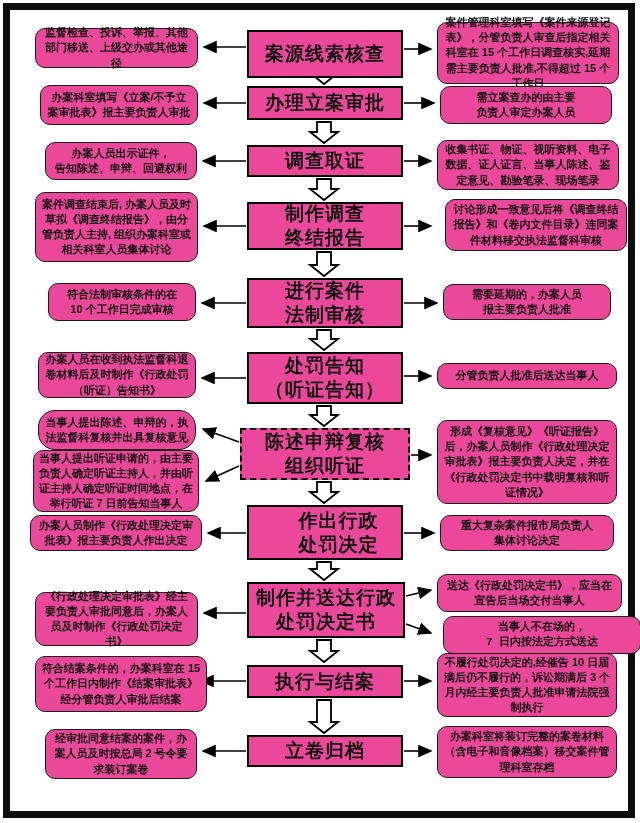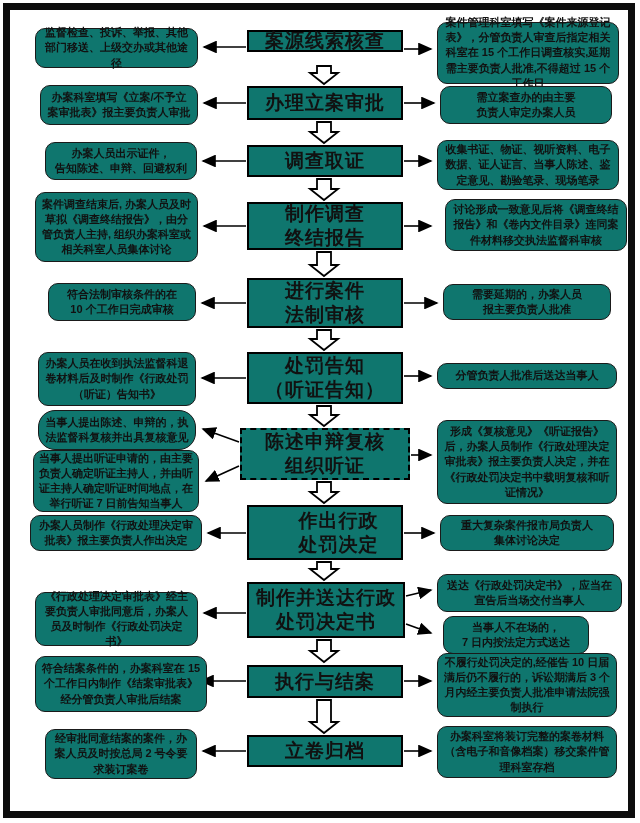--- a/index.html
+++ b/index.html
@@ -1,62 +1,62 @@
 <!DOCTYPE html>
 <html><head>
 <meta charset="utf-8">
 <style>
   html,body{margin:0;padding:0;background:#ffffff;}
   body{width:640px;height:823px;position:relative;overflow:hidden;
        font-family:"Liberation Sans","DejaVu Sans",sans-serif;color:#111;}
   .page{position:absolute;inset:0;background:#ffffff;}
   .frame{position:absolute;left:3px;top:3px;right:5px;bottom:5px;border:7px solid #0d0d0d;}
   .overlay{position:absolute;left:0;top:0;width:640px;height:823px;pointer-events:none;}
-  .box{position:absolute;background:#0f766e;display:flex;align-items:center;justify-content:center;
+  .box{position:absolute;background:#ec4899;display:flex;align-items:center;justify-content:center;
        text-align:center;white-space:pre-line;box-sizing:border-box;}
   .cbox{border:2px solid #000;font-size:19px;font-weight:700;letter-spacing:1px;line-height:1.25;z-index:2;}
   .cbox.dashed{border:2px dashed #000;}
   .sbox{border:1.6px solid #1a1a1a;border-radius:10px;font-size:11px;font-weight:700;
         line-height:1.38;padding:3px 5px;z-index:2;}
   
-  .c1{left:247px;top:30px;width:156px;height:22px;}
+  .c1{left:247px;top:30px;width:156px;height:48px;}
   .c2{left:247px;top:86px;width:156px;height:34px;}
   .c3{left:247px;top:145px;width:156px;height:32px;}
   .c4{left:247px;top:202px;width:156px;height:48px;}
   .c5{left:247px;top:278px;width:156px;height:50px;}
   .c6{left:247px;top:352px;width:156px;height:52px;}
   .c7{left:240px;top:428px;width:170px;height:52px;}
   .c8{left:247px;top:505px;width:156px;height:55px;padding-left:27px;}
   .c9{left:247px;top:582px;width:158px;height:56px;}
   .c10{left:247px;top:665px;width:156px;height:33px;}
   .c11{left:247px;top:735px;width:156px;height:32px;}
   
   .l1{left:35px;top:28px;width:163px;height:40px;}
   .l2{left:40px;top:85px;width:158px;height:40px;}
   .l3{left:45px;top:142px;width:152px;height:38px;}
   .l4{left:35px;top:192px;width:163px;height:70px;}
   .l5{left:48px;top:283px;width:148px;height:38px;}
-  .l6{left:38px;top:352px;width:158px;height:54px;}
+  .l6{left:38px;top:352px;width:158px;height:46px;}
   .l7a{left:38px;top:410px;width:158px;height:40px;border-radius:17px;}
   .l7b{left:33px;top:450px;width:166px;height:62px;}
   .l8{left:30px;top:515px;width:172px;height:36px;}
   .l9{left:35px;top:592px;width:163px;height:54px;}
   .l10{left:35px;top:656px;width:172px;height:56px;}
   .l11{left:45px;top:729px;width:152px;height:50px;}
   
   .r1{left:437px;top:22px;width:182px;height:62px;}
   .r2{left:440px;top:86px;width:172px;height:38px;}
   .r3{left:437px;top:140px;width:182px;height:50px;}
   .r4{left:437px;top:199px;width:182px;height:52px;margin-left:8px;}
   .r5{left:443px;top:284px;width:168px;height:36px;}
   .r6{left:437px;top:363px;width:180px;height:26px;}
   .r7{left:437px;top:420px;width:180px;height:84px;}
   .r8{left:440px;top:515px;width:174px;height:36px;}
   .r9a{left:437px;top:574px;width:185px;height:38px;}
-  .r9b{left:443px;top:616px;width:146px;height:38px;}
+  .r9b{left:443px;top:616px;width:198px;height:38px;font-family:Liberation Mono, monospace;}
   .r10{left:437px;top:653px;width:180px;height:64px;}
   .r11{left:437px;top:726px;width:180px;height:52px;}
 </style>
 </head>
 <body>
 
 <div class="page">
   <div class="frame"></div>
 
   <svg class="overlay" viewBox="0 0 640 823" xmlns="http://www.w3.org/2000/svg">

